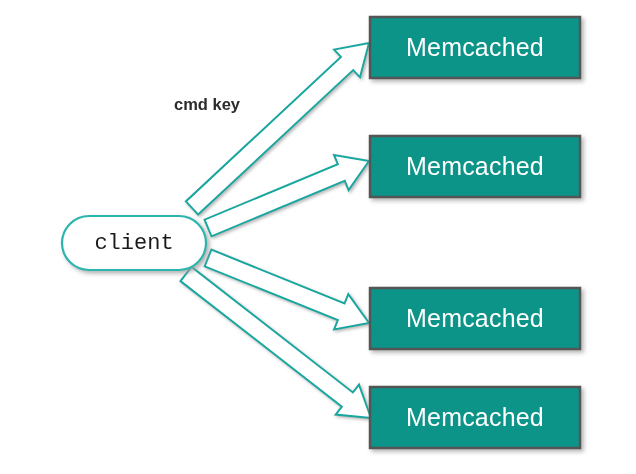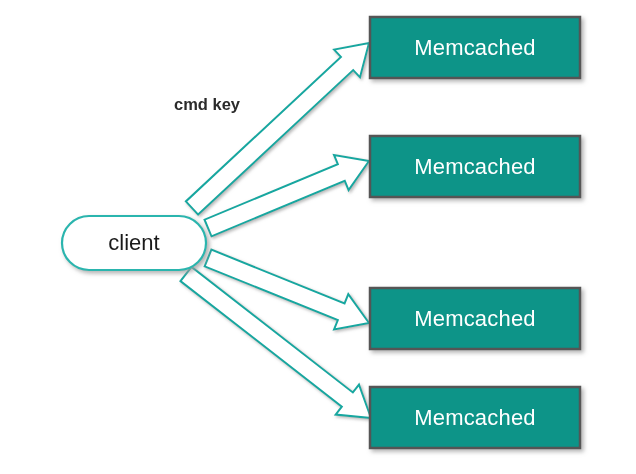--- a/index.html
+++ b/index.html
@@ -27,21 +27,21 @@
   .node-label {
     position: absolute;
     display: flex;
     align-items: center;
     justify-content: center;
     pointer-events: none;
     white-space: nowrap;
   }
   .server-label {
     color: #ffffff;
-    font-size: 22px;
+    font-size: 25px;
     letter-spacing: 0.2px;
   }
   .client-label {
     color: #1a1a1a;
     font-size: 22px;
   }
   .edge-label {
     position: absolute;
     color: #2b2b2b;
     font-size: 16.5px;
@@ -74,21 +74,21 @@
         <rect x="370" y="17" width="210" height="61" fill="#0d9488" stroke="#545454" stroke-width="2.5" filter="url(#soft-shadow)"></rect>
         <rect x="370" y="136" width="210" height="61" fill="#0d9488" stroke="#545454" stroke-width="2.5" filter="url(#soft-shadow)"></rect>
         <rect x="370" y="288" width="210" height="61" fill="#0d9488" stroke="#545454" stroke-width="2.5" filter="url(#soft-shadow)"></rect>
         <rect x="370" y="387" width="210" height="61" fill="#0d9488" stroke="#545454" stroke-width="2.5" filter="url(#soft-shadow)"></rect>
       </g>
     <g id="client-group">
         <rect x="62" y="216" width="144" height="54" rx="27" ry="27" fill="#ffffff" stroke="#2cb5ae" stroke-width="2.2" filter="url(#soft-shadow)"></rect>
       </g>
   </svg>
 
-  <div class="node-label client-label" id="client-label-el" style="left: 62px; top: 216px; width: 144px; height: 54px;">client</div>
+  <div class="node-label client-label" id="client-label-el" style="left: 62px; top: 216px; width: 144px; height: 54px; font-family: Liberation Mono, monospace;">client</div>
 
   <div class="edge-label" id="edge-label-el" style="left: 174px; top: 95px;">cmd key</div>
 
   <div id="server-labels">
       <div class="node-label server-label" style="left: 370px; top: 17px; width: 210px; height: 61px;">Memcached</div>
       <div class="node-label server-label" style="left: 370px; top: 136px; width: 210px; height: 61px;">Memcached</div>
       <div class="node-label server-label" style="left: 370px; top: 288px; width: 210px; height: 61px;">Memcached</div>
       <div class="node-label server-label" style="left: 370px; top: 387px; width: 210px; height: 61px;">Memcached</div>
     </div>
 

